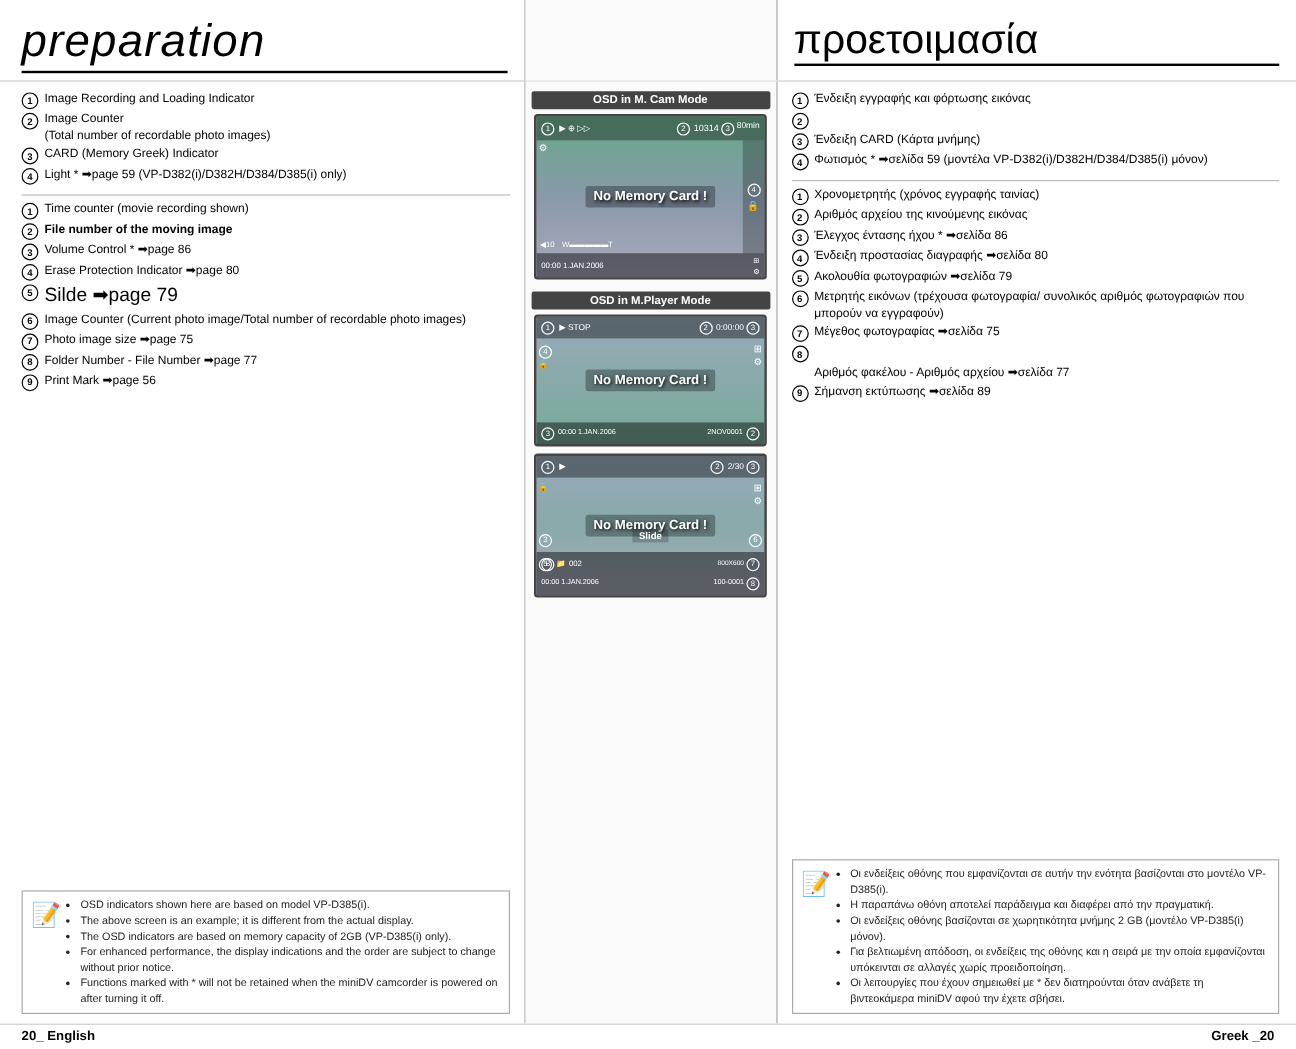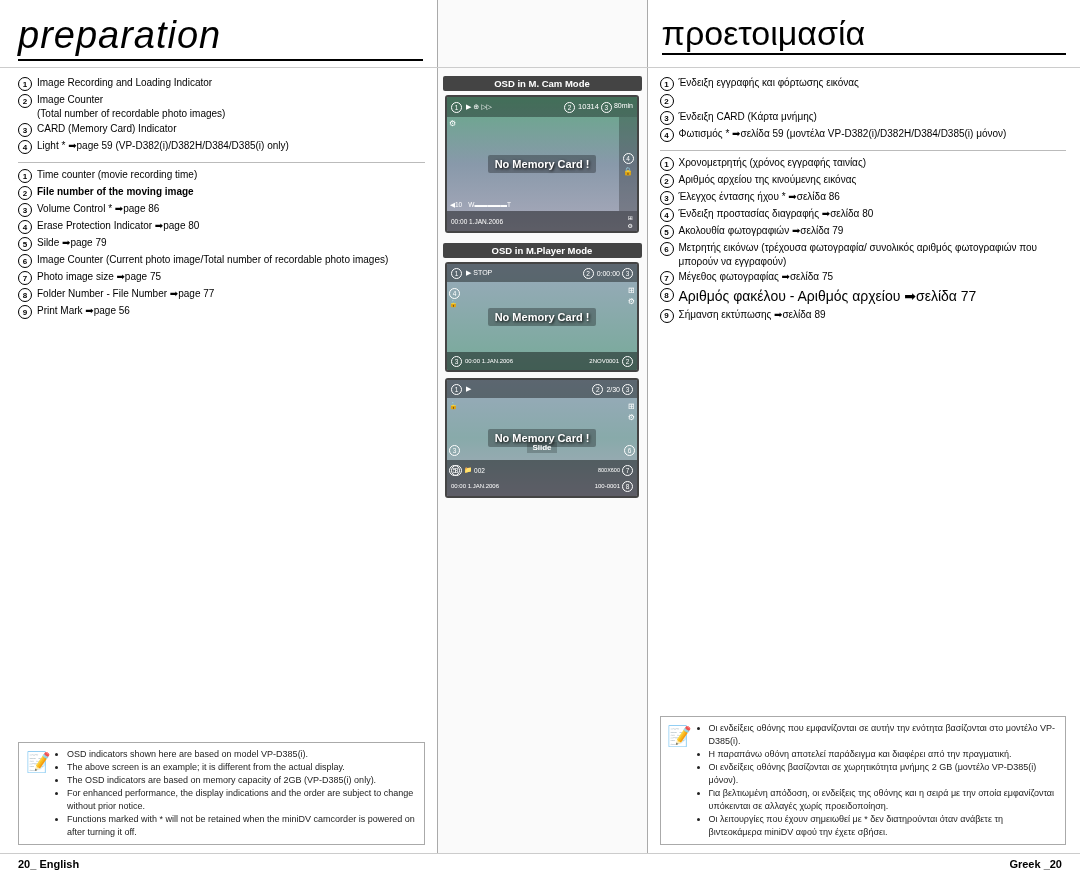--- a/index.html
+++ b/index.html
@@ -42,48 +42,48 @@
         </div>
         <div style="display:flex; align-items:flex-start; margin-bottom:2px;">
           <span style="display:inline-flex;align-items:center;justify-content:center;width:14px;height:14px;border:1.5px solid #000;border-radius:50%;font-size:8px;font-weight:bold;min-width:14px;margin-right:5px;margin-top:1px;">2</span>
           <span style="font-size:10px;line-height:1.35;">
             <span>Image Counter</span>
             <span style="display:block;">(Total number of recordable photo images)</span>
           </span>
         </div>
         <div style="display:flex; align-items:flex-start; margin-bottom:2px;">
           <span style="display:inline-flex;align-items:center;justify-content:center;width:14px;height:14px;border:1.5px solid #000;border-radius:50%;font-size:8px;font-weight:bold;min-width:14px;margin-right:5px;margin-top:1px;">3</span>
-          <span style="font-size:10px;line-height:1.35;">CARD (Memory Card) Indicator</span>
+          <span style="font-size:10px;line-height:1.35;">CARD (Memory Greek) Indicator</span>
         </div>
         <div style="display:flex; align-items:flex-start; margin-bottom:2px;">
           <span style="display:inline-flex;align-items:center;justify-content:center;width:14px;height:14px;border:1.5px solid #000;border-radius:50%;font-size:8px;font-weight:bold;min-width:14px;margin-right:5px;margin-top:1px;">4</span>
           <span style="font-size:10px;line-height:1.35;">Light * ➡page 59 (VP-D382(i)/D382H/D384/D385(i) only)</span>
         </div>
       </div>
 
       <div style="margin-bottom:6px;">
         <div style="display:flex;align-items:flex-start;margin-bottom:2px;">
           <span style="display:inline-flex;align-items:center;justify-content:center;width:14px;height:14px;border:1.5px solid #000;border-radius:50%;font-size:8px;font-weight:bold;min-width:14px;margin-right:5px;margin-top:1px;background:#fff;">1</span>
-          <span style="font-size:10px;line-height:1.35;">Time counter (movie recording time)</span>
+          <span style="font-size:10px;line-height:1.35;">Time counter (movie recording shown)</span>
         </div>
         <div style="display:flex;align-items:flex-start;margin-bottom:2px;">
           <span style="display:inline-flex;align-items:center;justify-content:center;width:14px;height:14px;border:1.5px solid #000;border-radius:50%;font-size:8px;font-weight:bold;min-width:14px;margin-right:5px;margin-top:1px;background:#fff;">2</span>
           <span style="font-size:10px;line-height:1.35;font-weight:bold;">File number of the moving image</span>
         </div>
         <div style="display:flex;align-items:flex-start;margin-bottom:2px;">
           <span style="display:inline-flex;align-items:center;justify-content:center;width:14px;height:14px;border:1.5px solid #000;border-radius:50%;font-size:8px;font-weight:bold;min-width:14px;margin-right:5px;margin-top:1px;background:#fff;">3</span>
           <span style="font-size:10px;line-height:1.35;">Volume Control * ➡page 86</span>
         </div>
         <div style="display:flex;align-items:flex-start;margin-bottom:2px;">
           <span style="display:inline-flex;align-items:center;justify-content:center;width:14px;height:14px;border:1.5px solid #000;border-radius:50%;font-size:8px;font-weight:bold;min-width:14px;margin-right:5px;margin-top:1px;background:#fff;">4</span>
           <span style="font-size:10px;line-height:1.35;">Erase Protection Indicator ➡page 80</span>
         </div>
         <div style="display:flex;align-items:flex-start;margin-bottom:2px;">
           <span style="display:inline-flex;align-items:center;justify-content:center;width:14px;height:14px;border:1.5px solid #000;border-radius:50%;font-size:8px;font-weight:bold;min-width:14px;margin-right:5px;margin-top:1px;background:#fff;">5</span>
-          <span style="font-size:10px;line-height:1.35;">Silde ➡page 79</span>
+          <span style="font-size:16px;line-height:1.35;">Silde ➡page 79</span>
         </div>
         <div style="display:flex;align-items:flex-start;margin-bottom:2px;">
           <span style="display:inline-flex;align-items:center;justify-content:center;width:14px;height:14px;border:1.5px solid #000;border-radius:50%;font-size:8px;font-weight:bold;min-width:14px;margin-right:5px;margin-top:1px;background:#fff;">6</span>
           <span style="font-size:10px;line-height:1.35;">Image Counter (Current photo image/Total number of recordable photo images)</span>
         </div>
         <div style="display:flex;align-items:flex-start;margin-bottom:2px;">
           <span style="display:inline-flex;align-items:center;justify-content:center;width:14px;height:14px;border:1.5px solid #000;border-radius:50%;font-size:8px;font-weight:bold;min-width:14px;margin-right:5px;margin-top:1px;background:#fff;">7</span>
           <span style="font-size:10px;line-height:1.35;">Photo image size ➡page 75</span>
         </div>
         <div style="display:flex;align-items:flex-start;margin-bottom:2px;">
@@ -302,21 +302,21 @@
         <div style="display:flex;align-items:flex-start;margin-bottom:2px;">
           <span style="display:inline-flex;align-items:center;justify-content:center;width:14px;height:14px;border:1.5px solid #000;border-radius:50%;font-size:8px;font-weight:bold;min-width:14px;margin-right:5px;margin-top:1px;">6</span>
           <span style="font-size:10px;line-height:1.35;">Μετρητής εικόνων (τρέχουσα φωτογραφία/ συνολικός αριθμός φωτογραφιών που μπορούν να εγγραφούν)</span>
         </div>
         <div style="display:flex;align-items:flex-start;margin-bottom:2px;">
           <span style="display:inline-flex;align-items:center;justify-content:center;width:14px;height:14px;border:1.5px solid #000;border-radius:50%;font-size:8px;font-weight:bold;min-width:14px;margin-right:5px;margin-top:1px;">7</span>
           <span style="font-size:10px;line-height:1.35;">Μέγεθος φωτογραφίας ➡σελίδα 75</span>
         </div>
         <div style="display:flex;align-items:flex-start;margin-bottom:2px;">
           <span style="display:inline-flex;align-items:center;justify-content:center;width:14px;height:14px;border:1.5px solid #000;border-radius:50%;font-size:8px;font-weight:bold;min-width:14px;margin-right:5px;margin-top:1px;">8</span>
-          <span style="font-size:14px;line-height:1.35;">Αριθμός φακέλου - Αριθμός αρχείου ➡σελίδα 77</span>
+          <span style="font-size:10px;line-height:1.35;margin-top:17px;">Αριθμός φακέλου - Αριθμός αρχείου ➡σελίδα 77</span>
         </div>
         <div style="display:flex;align-items:flex-start;margin-bottom:2px;">
           <span style="display:inline-flex;align-items:center;justify-content:center;width:14px;height:14px;border:1.5px solid #000;border-radius:50%;font-size:8px;font-weight:bold;min-width:14px;margin-right:5px;margin-top:1px;">9</span>
           <span style="font-size:10px;line-height:1.35;">Σήμανση εκτύπωσης ➡σελίδα 89</span>
         </div>
       </div>
 
       <div style="border:1.5px solid #aaa;padding:5px 7px;display:flex;align-items:flex-start;gap:6px;margin-top:auto;">
         <span style="font-size:20px;min-width:22px;margin-top:2px;">📝</span>
         <ul style="list-style:disc;padding-left:13px;font-size:9px;line-height:1.45;color:#222;">

